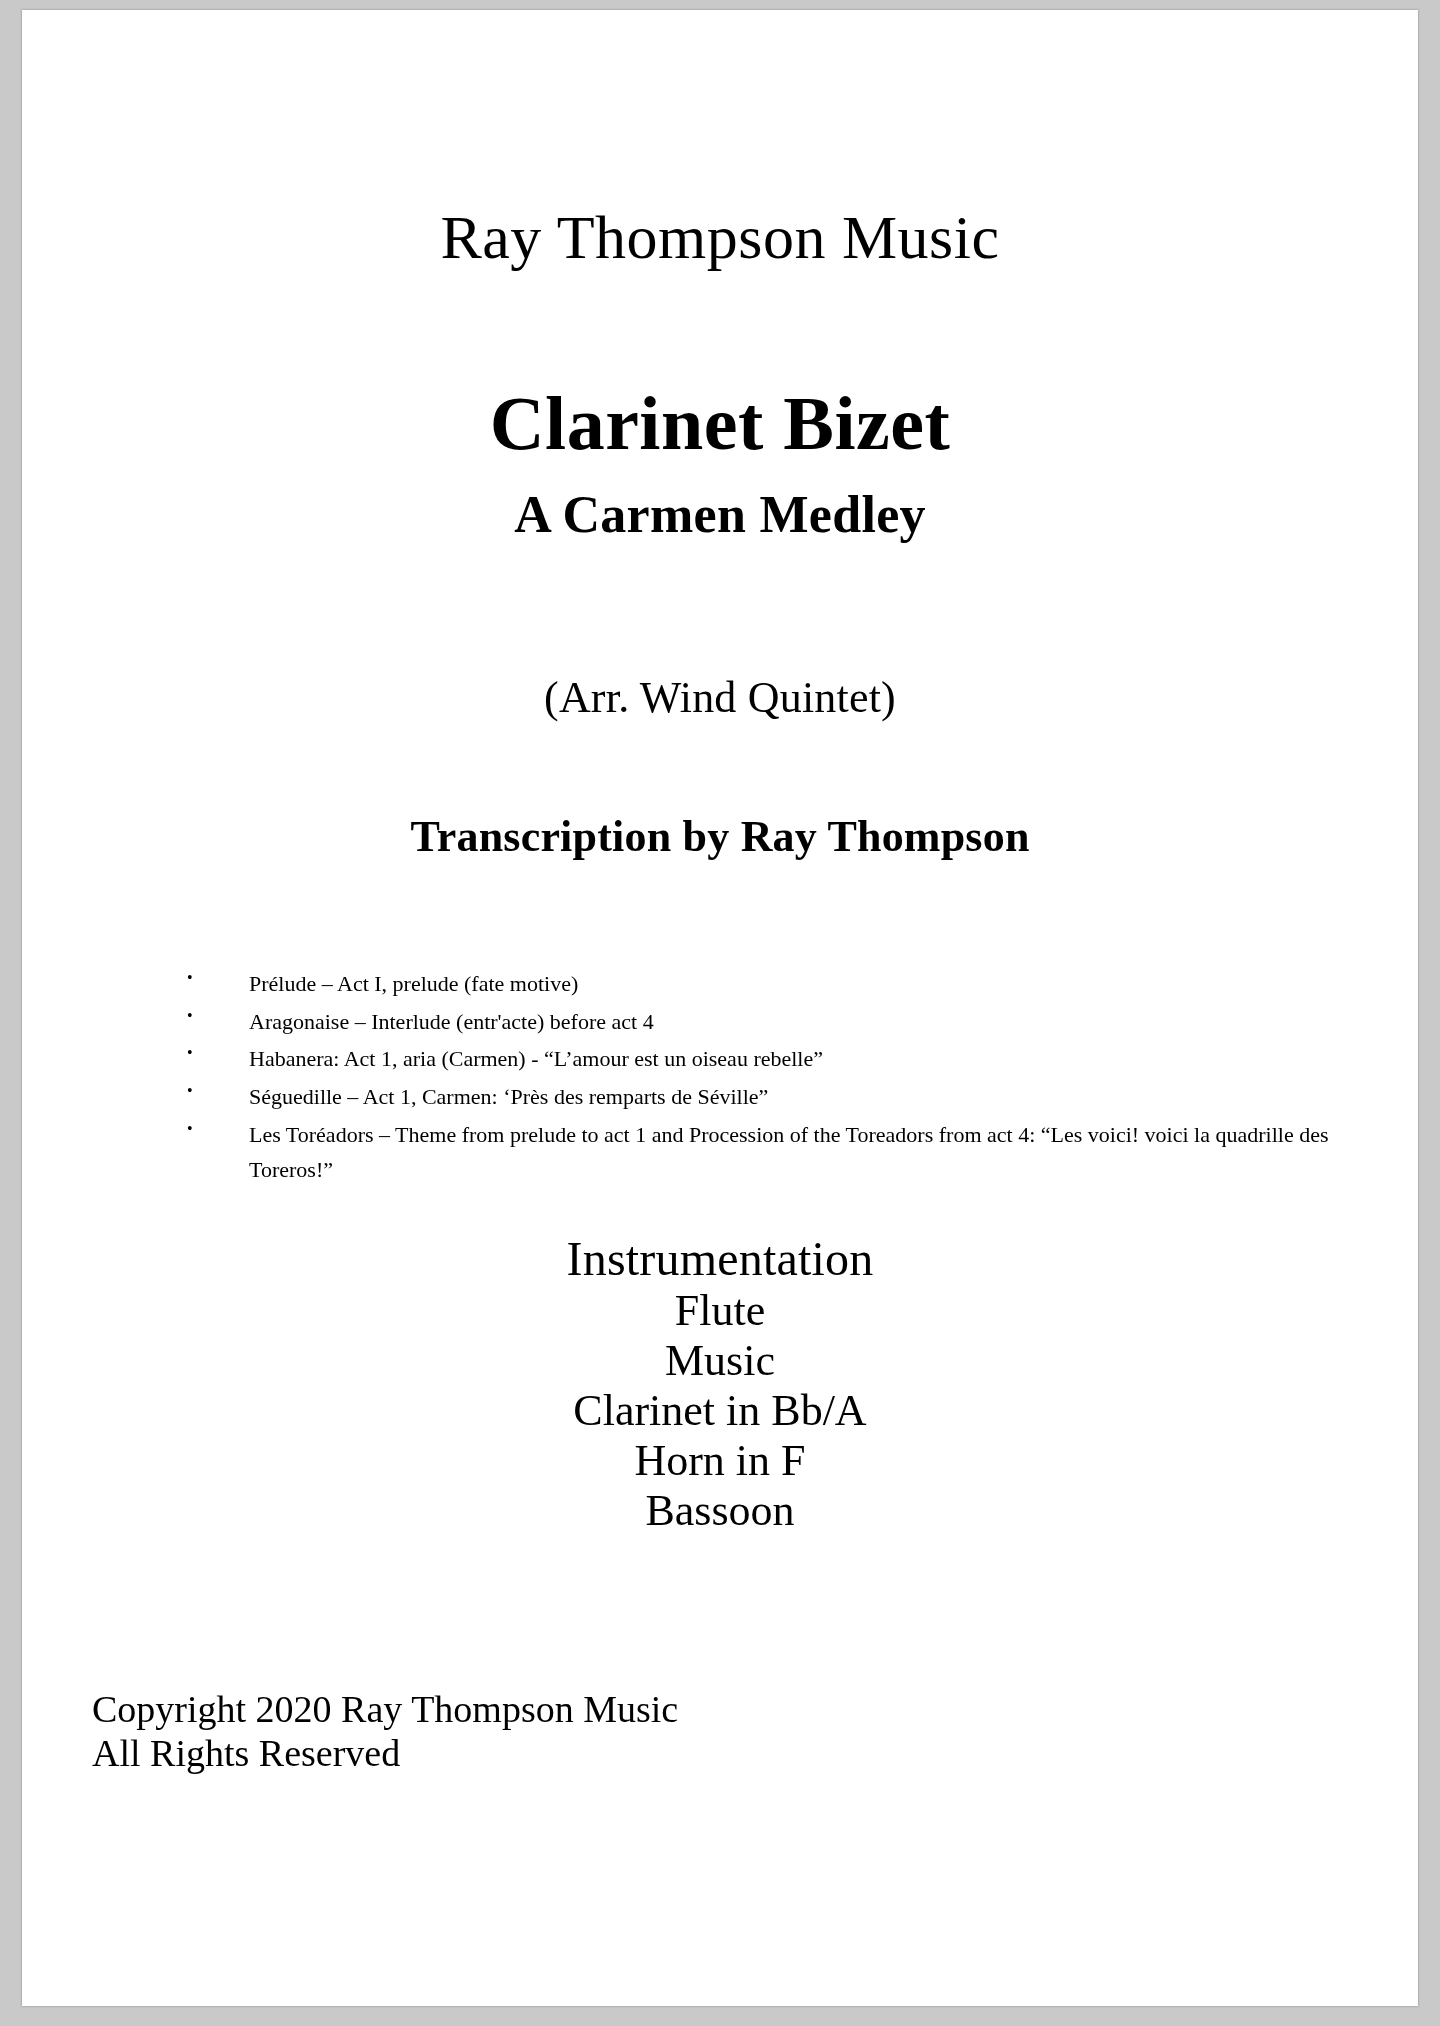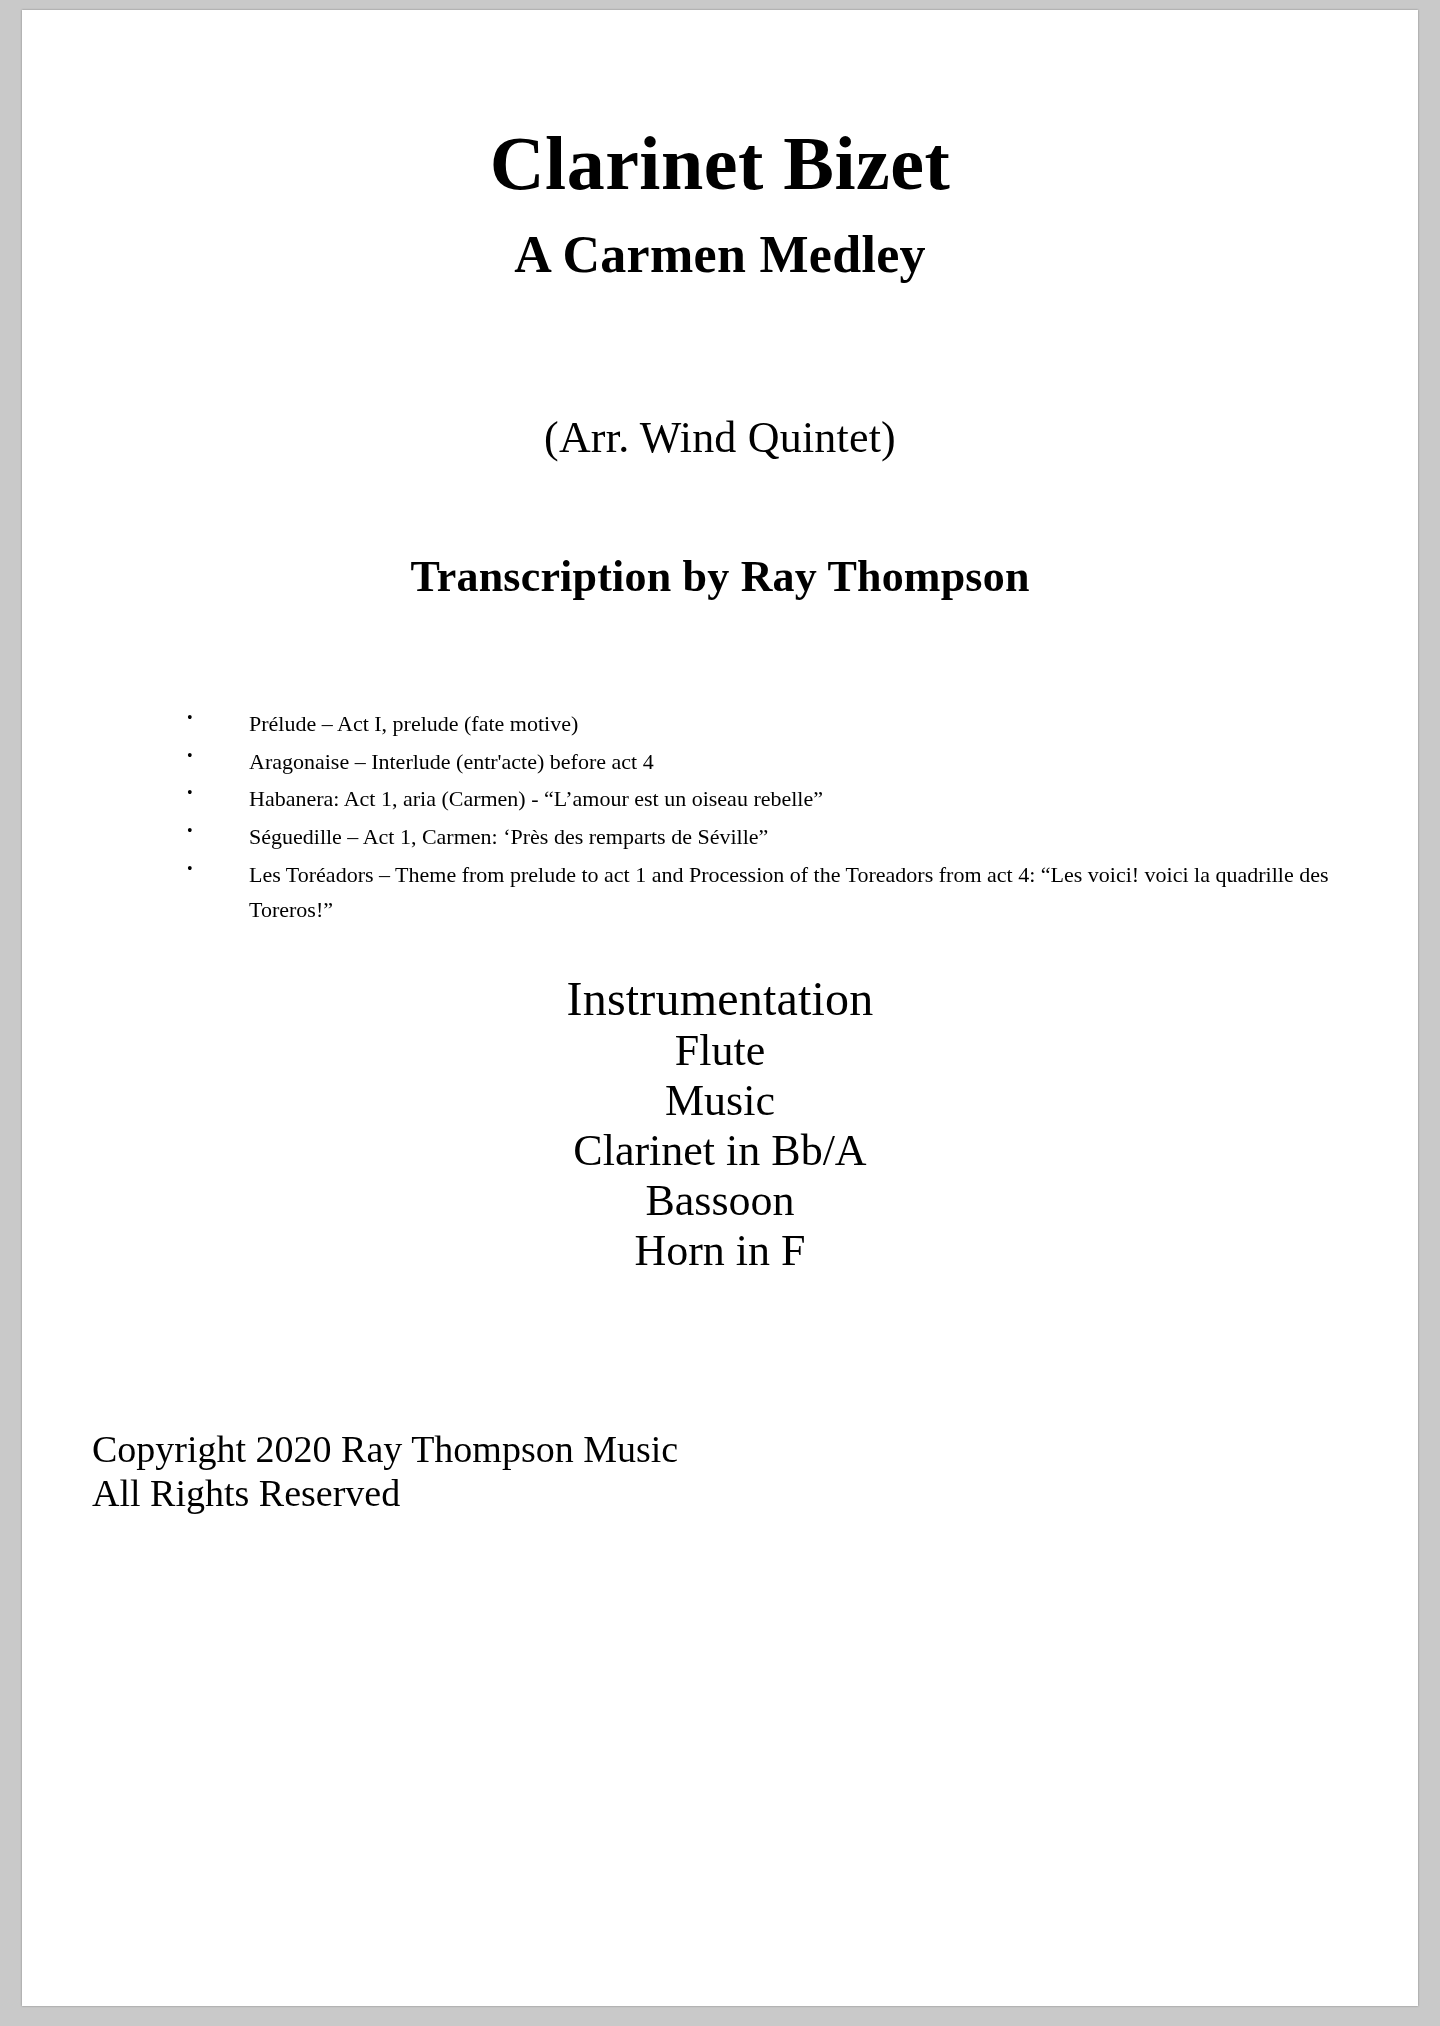--- a/index.html
+++ b/index.html
@@ -118,20 +118,21 @@
   }
   .copyright div { white-space: nowrap; }
 </style>
 </head>
 <body>
 
 <div class="page-wrap">
   <div class="sheet">
     <div class="inner">
 
+      <div class="publisher">Ray Thompson Music</div>
 
       <div class="composer">Clarinet Bizet</div>
 
       <div class="work-title">A Carmen Medley</div>
 
       <div class="arrangement">(Arr. Wind Quintet)</div>
 
       <div class="transcription">Transcription by Ray Thompson</div>
 
       <ul class="movements">
@@ -141,22 +142,22 @@
         <li>Séguedille – Act 1, Carmen: ‘Près des remparts de Séville”</li>
         <li>Les Toréadors – Theme from prelude to act 1 and Procession of the Toreadors from act 4: “Les voici! voici la quadrille des Toreros!”</li>
       </ul>
 
       <div class="instr-heading">Instrumentation</div>
 
       <ul class="instr-list">
         <li>Flute</li>
         <li>Music</li>
         <li>Clarinet in Bb/A</li>
+        <li>Horn in F</li>
         <li>Bassoon</li>
-        <li>Horn in F</li>
       </ul>
 
       <div class="copyright">
         <div>Copyright 2020 Ray Thompson Music</div>
         <div>All Rights Reserved</div>
       </div>
 
     </div>
   </div>
 </div>

